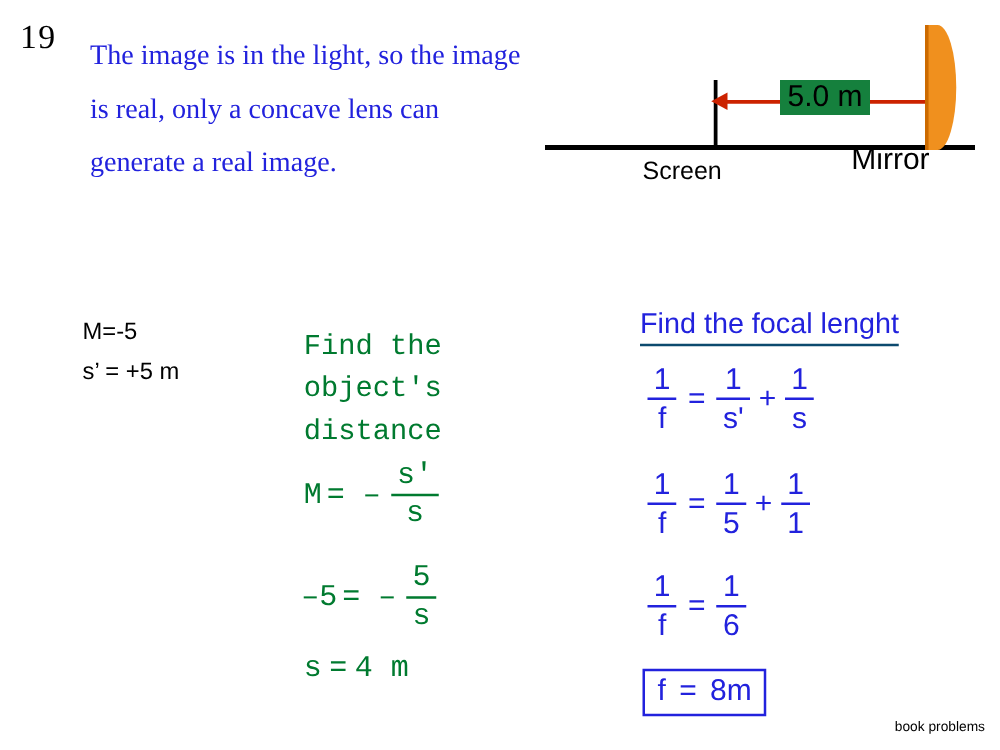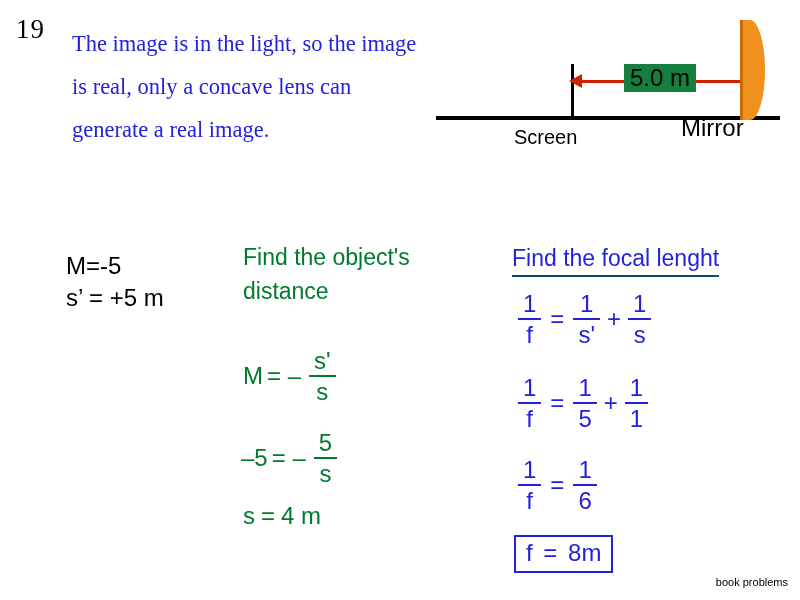--- a/index.html
+++ b/index.html
@@ -130,33 +130,33 @@
     line-height: 31px;
     color: #ee2200;
     font-family: "Liberation Serif", serif;
   }
 
   
   .given {
     position: absolute;
     left: 66px;
     top: 250px;
-    font-size: 24px;
+    font-size: 19px;
     line-height: 32px;
     color: #000000;
     font-family: "Liberation Sans", sans-serif;
   }
 
   
   .green-col {
     position: absolute;
     left: 243px;
-    top: 240px;
+    top: 260px;
     color: #007a2f;
-    font-family: Liberation Sans, sans-serif;
+    font-family: Liberation Mono, monospace;
   }
   .green-col .heading {
     font-size: 23px;
     line-height: 34px;
     width: 210px;
   }
   .eqrow {
     display: flex;
     align-items: center;
     font-size: 24px;

